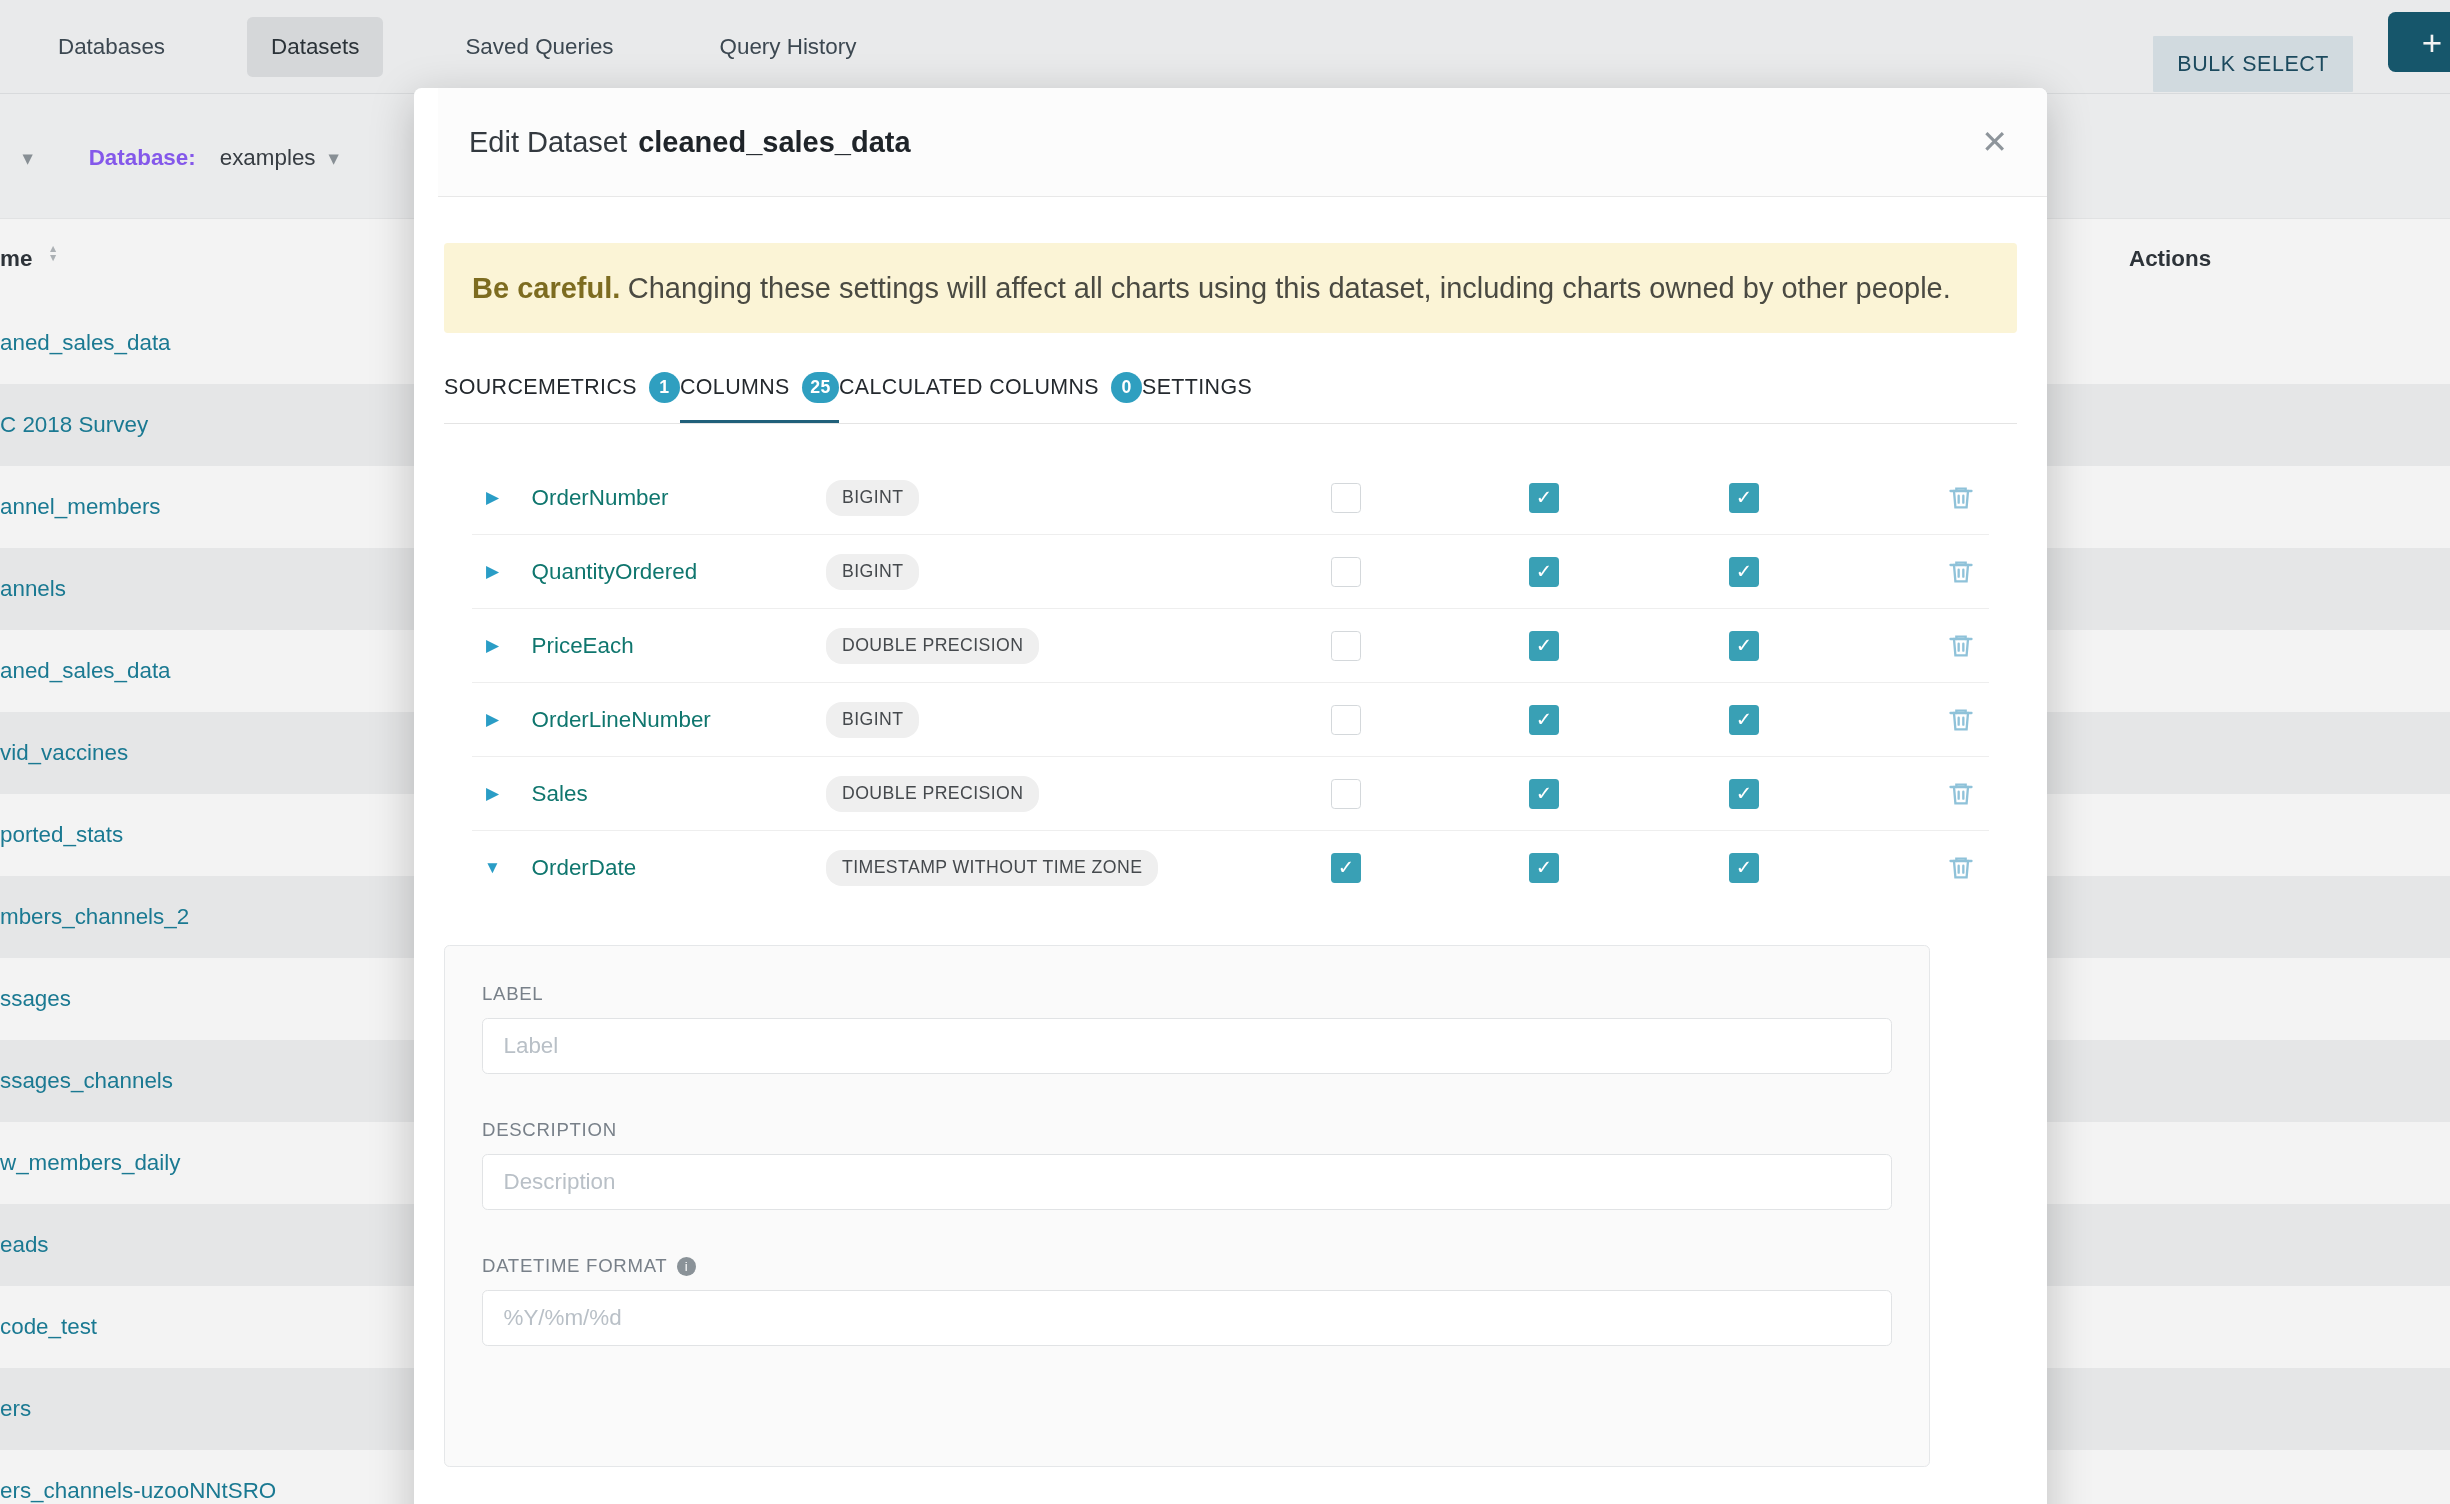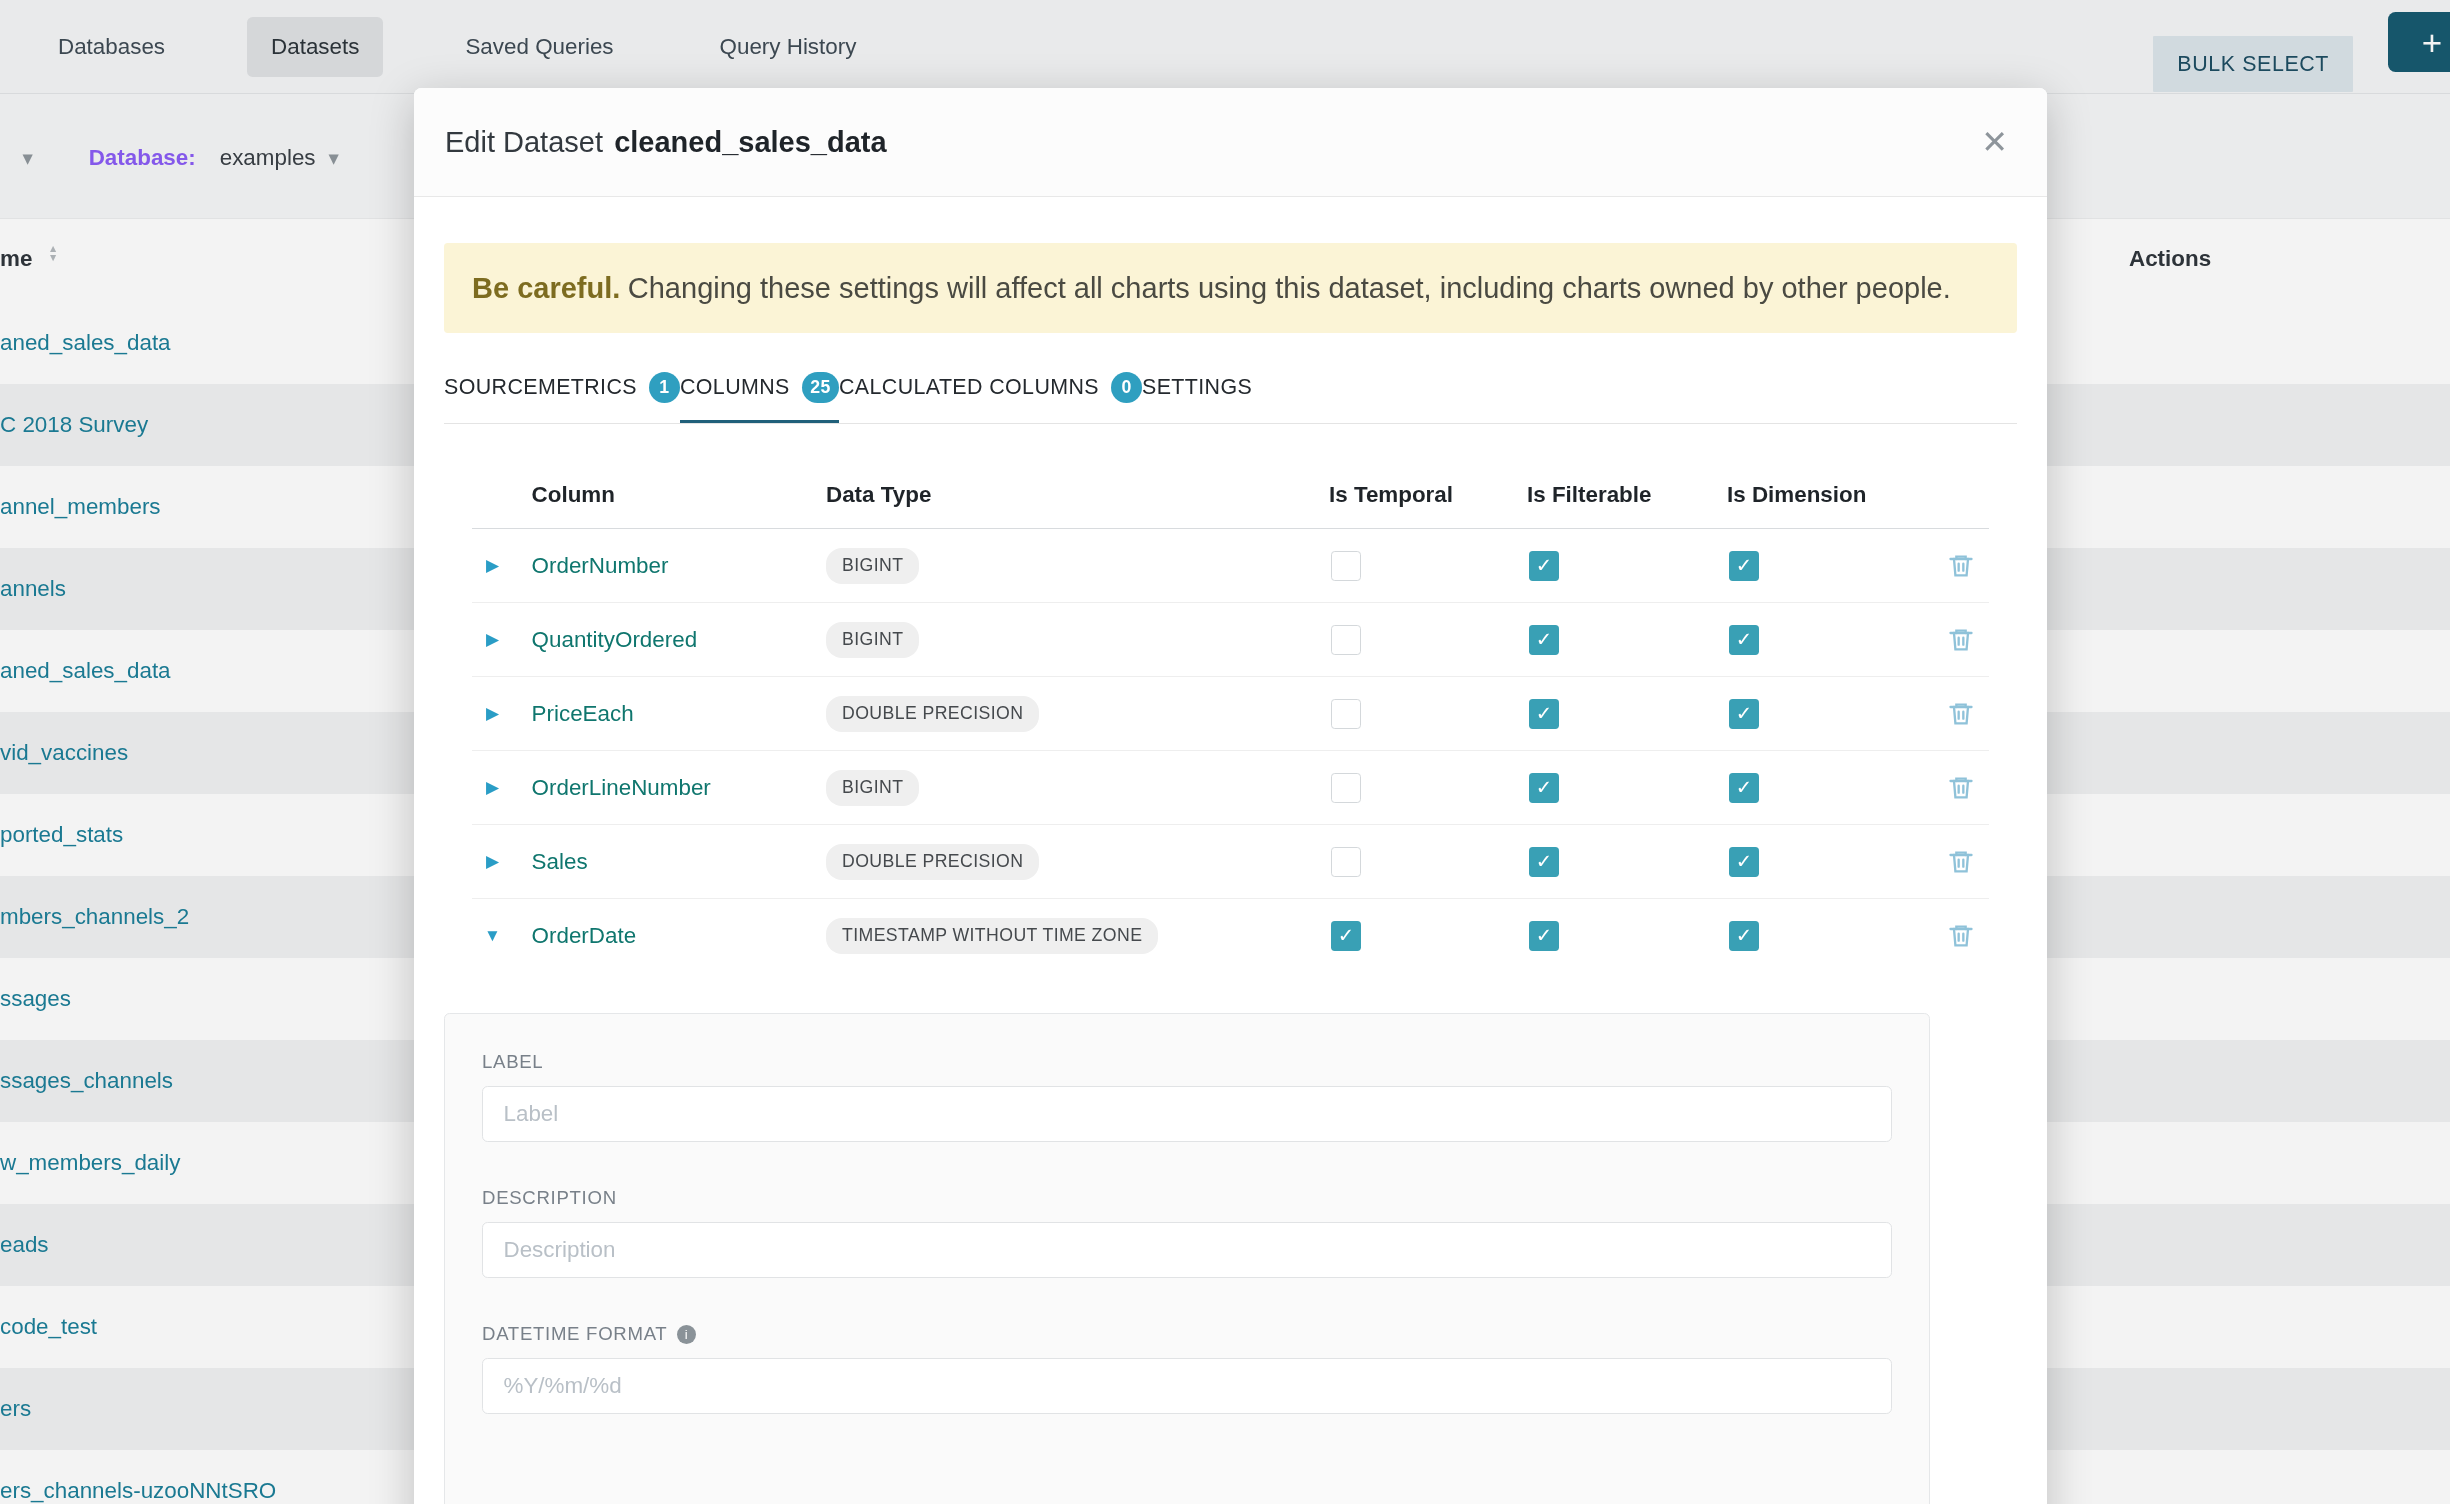--- a/index.html
+++ b/index.html
@@ -35,21 +35,21 @@
   .bg-rows{position:absolute;left:0;top:302px;width:100%;}
   .bg-row{height:82px;display:flex;align-items:center;}
   .bg-row:nth-child(even){background:#f1f2f3;}
   .bg-link{font-size:22.4px;color:var(--link,#1b7f99);text-decoration:none;cursor:pointer;white-space:nowrap;}
 
   
   .overlay{position:absolute;inset:0;background:rgba(20,20,20,.05);z-index:40;}
   .modal{position:absolute;left:414px;top:88px;width:1633px;height:1529px;background:#fff;border-radius:7.5px;
          box-shadow:0 11.2px 45px rgba(0,0,0,.22);z-index:60;overflow:hidden;box-sizing:border-box;}
   .modal-header{height:109px;padding:0 39px 0 31px;display:flex;align-items:center;justify-content:space-between;
-                background:#fcfcfc;border-bottom:0.9px solid #e8e8e8;box-sizing:border-box;}
+                background:#fcfcfc;border-bottom:0.9px solid #e8e8e8;box-sizing:border-box;margin-left:24px;}
   .modal-title{font-size:29px;color:#33393f;}
   .modal-title b{color:#1f2429;margin-left:11.2px;}
   .close-x{font-size:32px;color:#8e959b;cursor:pointer;line-height:1;}
   .modal-body{padding:0 30px;}
 
   .warning{margin-top:46px;background:var(--warning-bg,#fbf4d6);border-radius:3.7px;padding:24px 28px;
            font-size:29px;line-height:1.45;color:#4a4a42;}
   .warning b{color:var(--warning-strong,#7d6c20);}
   .warn-text{margin-left:7.5px;}
 
@@ -206,29 +206,20 @@
     <span class="tab-label">CALCULATED COLUMNS</span>
     <span class="tab-badge">0</span>
   </div>
           <div class="tab">
     <span class="tab-label">SETTINGS</span>
 
   </div>
         </div>
 
       <div class="cols-table">
-        <div class="thead grid">
-          <span></span>
-          <span class="th-name">Column</span>
-          <span class="th-type">Data Type</span>
-          <span>Is Temporal</span>
-          <span>Is Filterable</span>
-          <span>Is Dimension</span>
-          <span></span>
-        </div>
         <div id="col-rows">
             <div class="col-row grid">
     <span class="caret">▶</span>
     <span class="col-name">OrderNumber</span>
     <span class="col-type"><span class="pill">BIGINT</span></span>
     <span class="cb-cell">
                 <span class="checkbox"></span>
               </span>
     <span class="cb-cell">
                 <span class="checkbox checked">✓</span>

